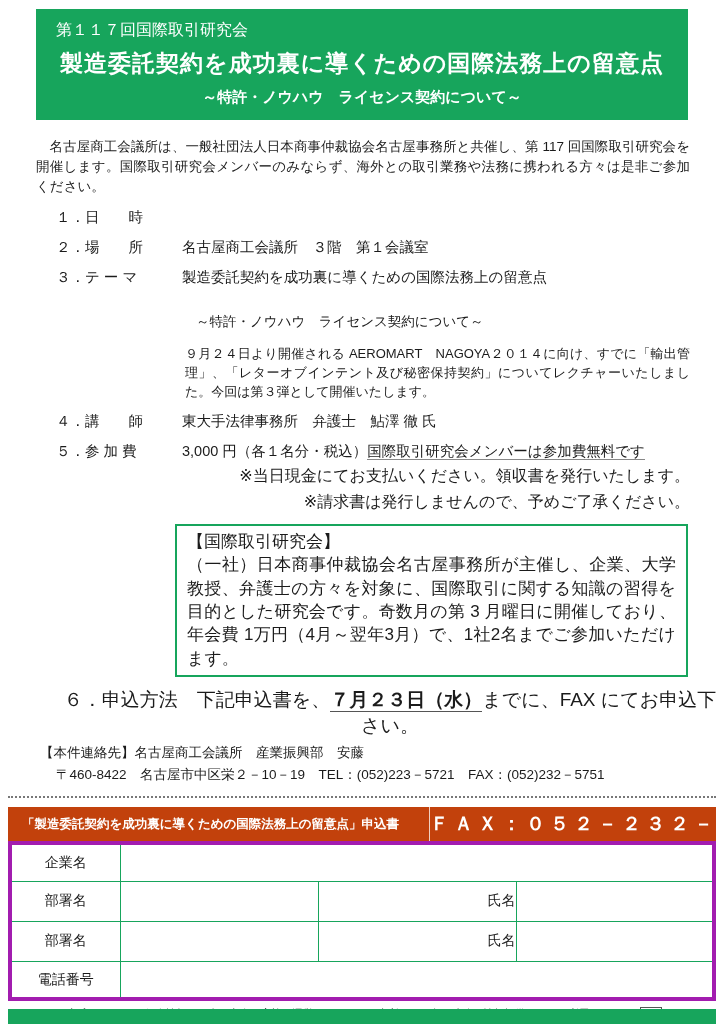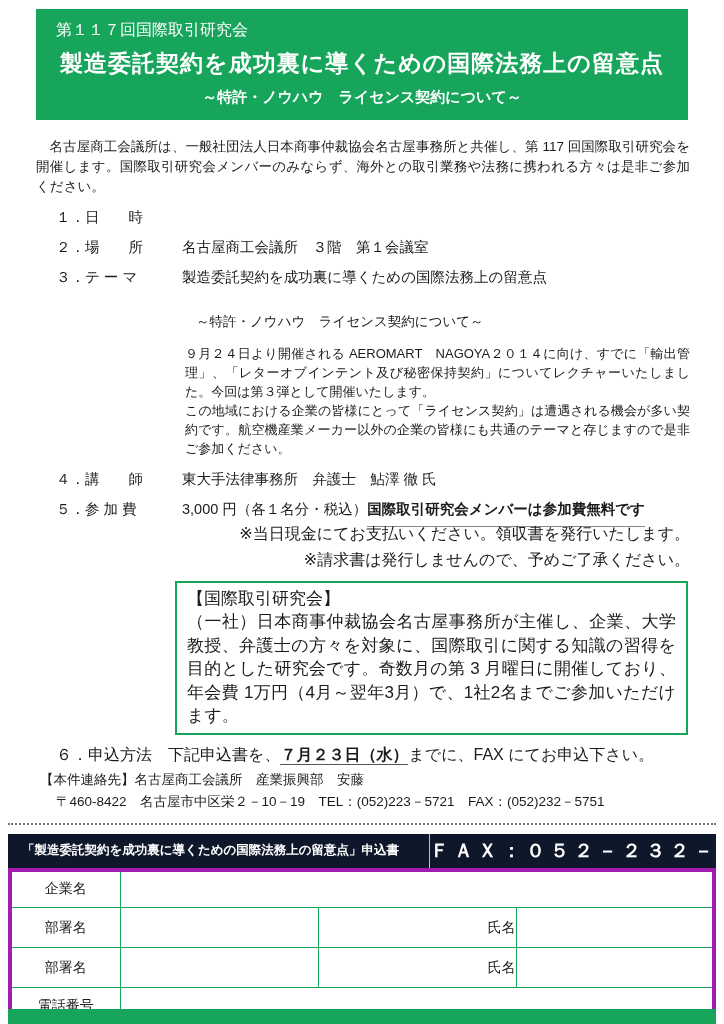--- a/index.html
+++ b/index.html
@@ -25,38 +25,38 @@
   .item { display:flex; margin:11px 0 0 56px; font-size:14.5px; }
   .item:first-of-type { margin-top:16px; }
   .item-label { width:126px; flex:none; }
   .item-value { flex:1; }
 
   .theme-sub { margin:26px 0 0 196px; font-size:13.5px; }
 
   .theme-desc { margin:13px 34px 0 185px; font-size:13px; line-height:1.47; text-align:justify; }
   .theme-desc + .theme-desc { margin-top:0; }
 
-  .fee-free { font-weight:bold; border-bottom:1px solid #888; padding-bottom:9px; }
+  .fee-free { font-weight:normal; border-bottom:1px solid #888; padding-bottom:0; }
   .fee-note { margin:3px 34px 0 185px; font-size:16px; line-height:1.45;text-align:right; }
 
   .about-box {
     margin:10px 36px 0 175px; border:2px solid #17a55c;
     padding:4px 10px 5px 10px; font-size:17px; line-height:1.38; text-align:justify;
   }
 
-  .apply-line { margin:10px 0 0 56px; font-size:16px; }
+  .apply-line { margin:10px 0 0 56px; font-size:19px;text-align:center; }
   .apply-deadline { font-weight:bold; border-bottom:1.5px solid #555; padding-bottom:1px; }
 
   .contact1 { margin:5px 0 0 40px; font-size:13.5px; }
   .contact2 { margin:4px 0 0 56px; font-size:13.5px; }
 
   .dot-sep { margin:12px 8px 0 8px; border-top:2px dotted #777; height:0; }
 
   .fax-band {
-    margin:9px 8px 0 8px; background:#0f172a; color:#fff;
+    margin:9px 8px 0 8px; background:#c2410c; color:#fff;
     display:flex; align-items:stretch; height:34px;
   }
   .fax-band-title {
     flex:none; width:422px; display:flex; align-items:center;
     padding-left:14px; font-size:12.5px; font-weight:bold;
     border-right:1px solid rgba(255,255,255,.75);
   }
   .fax-band-number {
     flex:1; display:flex; align-items:center; justify-content:center;
     font-size:19px; font-weight:bold; letter-spacing:5px; white-space:nowrap;
@@ -107,21 +107,20 @@
     <span class="item-value">名古屋商工会議所　３階　第１会議室</span>
   </div>
   <div class="item">
     <span class="item-label">３．テ ー マ</span>
     <span class="item-value">製造委託契約を成功裏に導くための国際法務上の留意点</span>
   </div>
 
   <div class="theme-sub">～特許・ノウハウ　ライセンス契約について～</div>
 
   <div class="theme-desc">９月２４日より開催される AEROMART　NAGOYA２０１４に向け、すでに「輸出管理」、「レターオブインテント及び秘密保持契約」についてレクチャーいたしました。今回は第３弾として開催いたします。</div>
-  <div class="theme-desc">この地域における企業の皆様にとって「ライセンス契約」は遭遇される機会が多い契約です。航空機産業メーカー以外の企業の皆様にも共通のテーマと存じますので是非ご参加ください。</div>
 
   <div class="item">
     <span class="item-label">４．講　　師</span>
     <span class="item-value">東大手法律事務所　弁護士　鮎澤 徹 氏</span>
   </div>
 
   <div class="item">
     <span class="item-label">５．参 加 費</span>
     <span class="item-value"><span>3,000 円（各１名分・税込）</span><span class="fee-free">国際取引研究会メンバーは参加費無料です</span></span>
   </div>

